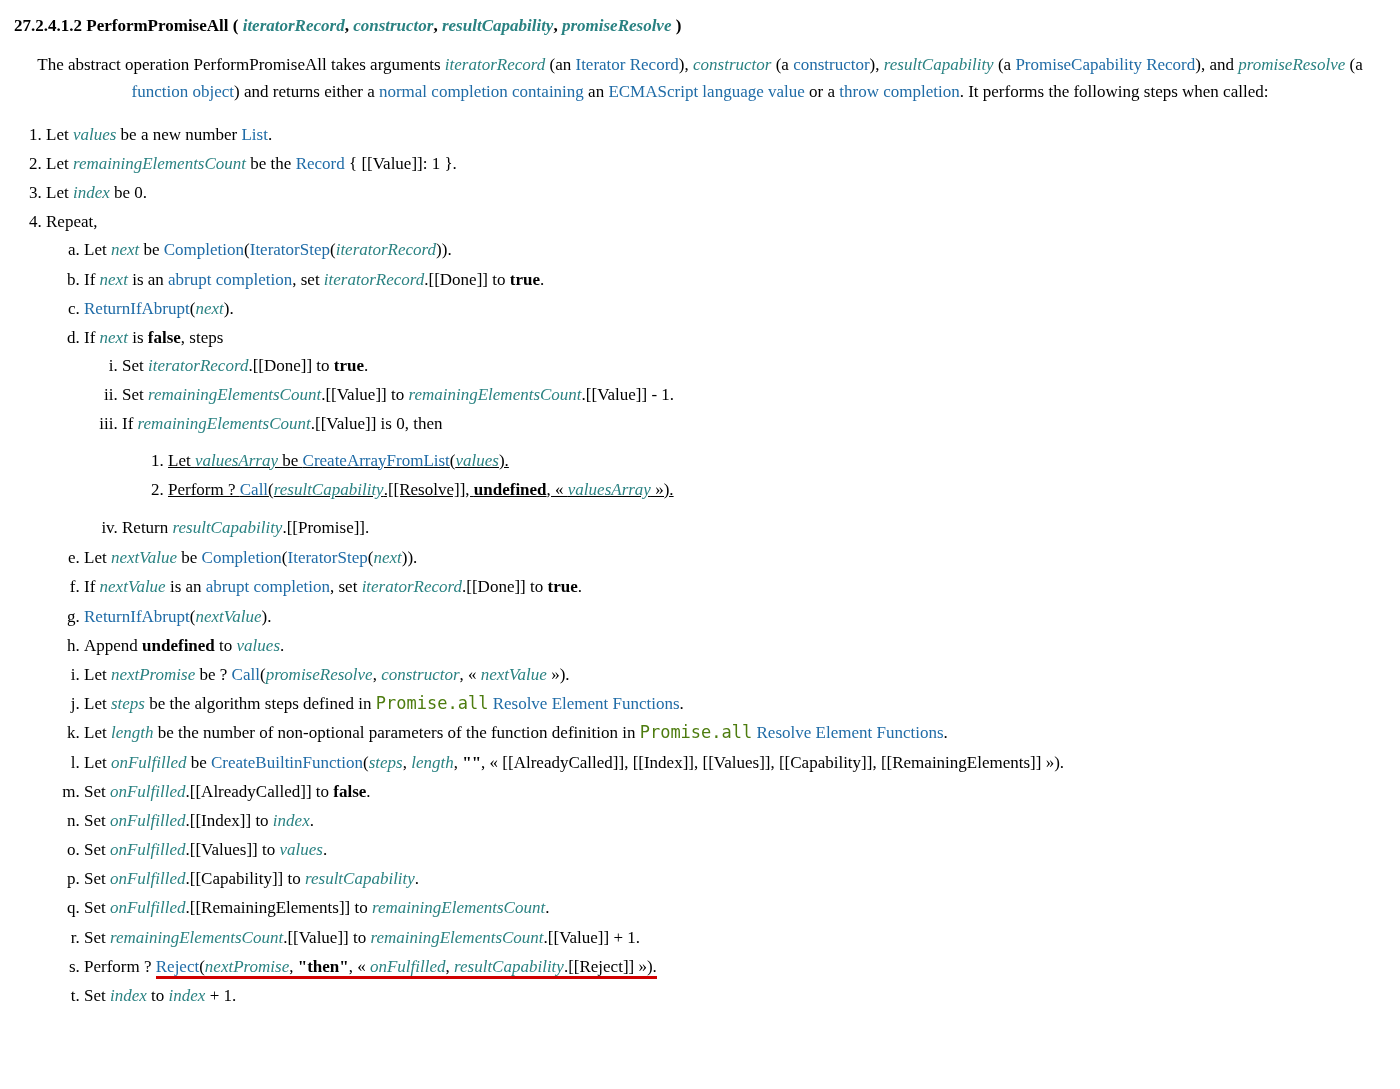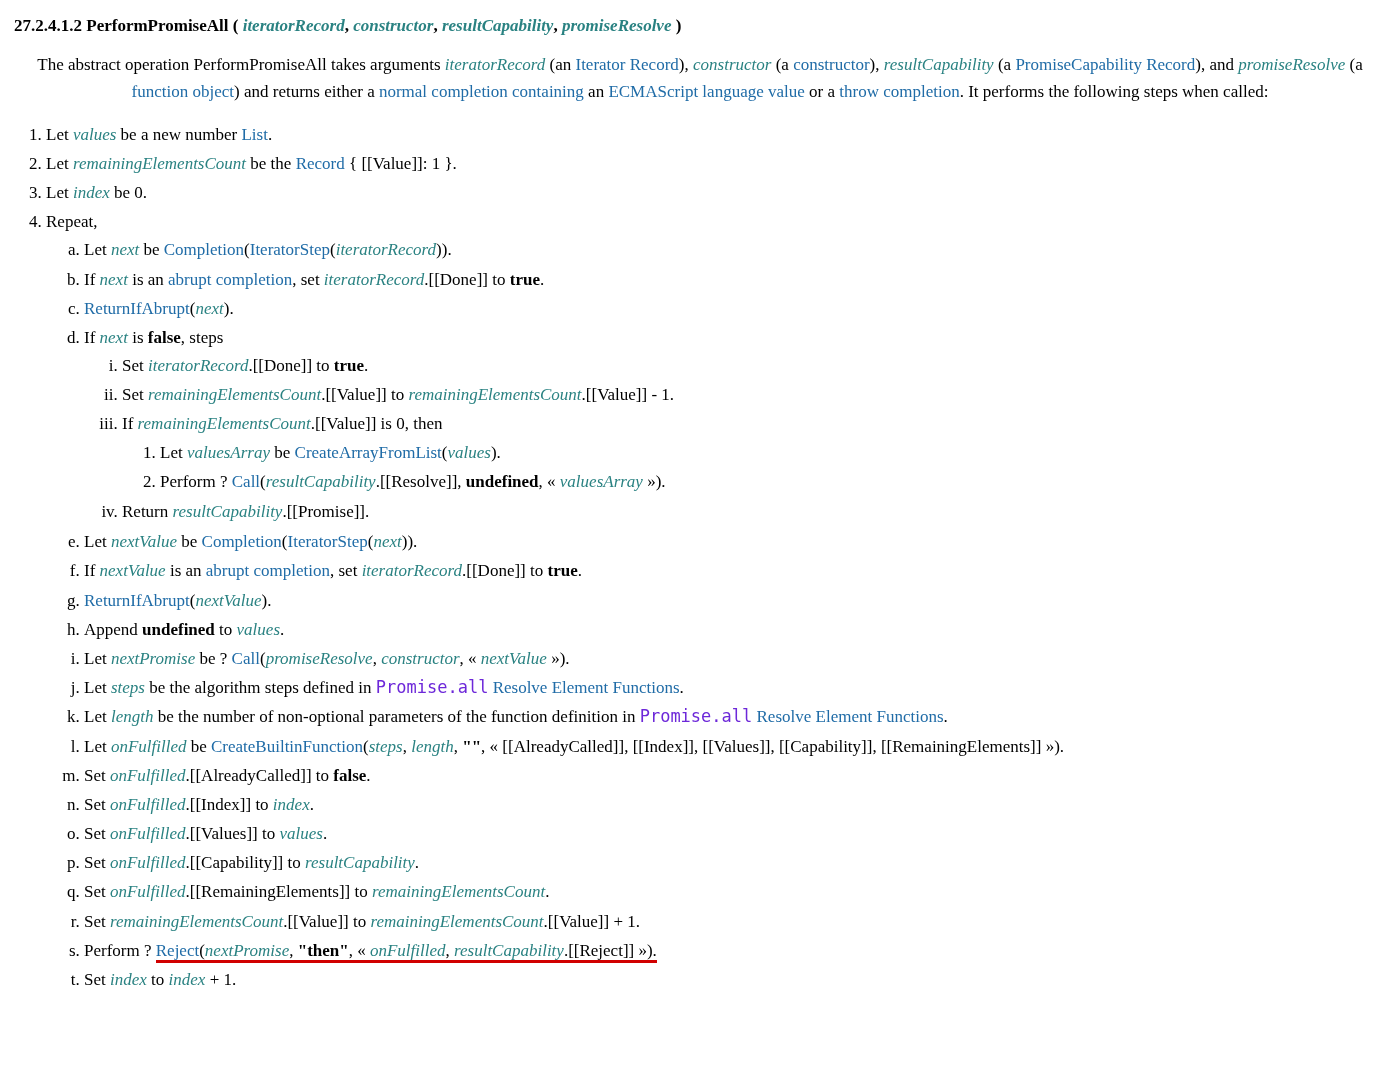--- a/index.html
+++ b/index.html
@@ -20,21 +20,21 @@
     font-style: italic;
     color: #2a8282;
   }
   .link {
     color: #206ca7;
     text-decoration: none;
     cursor: pointer;
   }
   .code {
     font-family: Menlo, Monaco, Consolas, monospace;
-    color: #6d28d9;
+    color: #4d7c0f;
   }
   .intro {
     margin-bottom: 14px;
     text-align: center;
   }
   ol.num {
     list-style-type: decimal;
     padding-left: 32px;
     margin: 0;
   }
@@ -44,21 +44,22 @@
     margin: 0;
   }
   ol.roman {
     list-style-type: lower-roman;
     padding-left: 38px;
     margin: 0;
   }
   ol.inner-num {
     list-style-type: decimal;
     padding-left: 38px;
-    margin: 0;
+    margin: 8px;
+    text-decoration: underline;
   }
   ol li {
     padding: 1px 0;
   }
   .underline-red {
     border-bottom: 3px solid #d10000;
     padding-bottom: 0px;
   }
   b { font-weight: bold; }
 </style>

